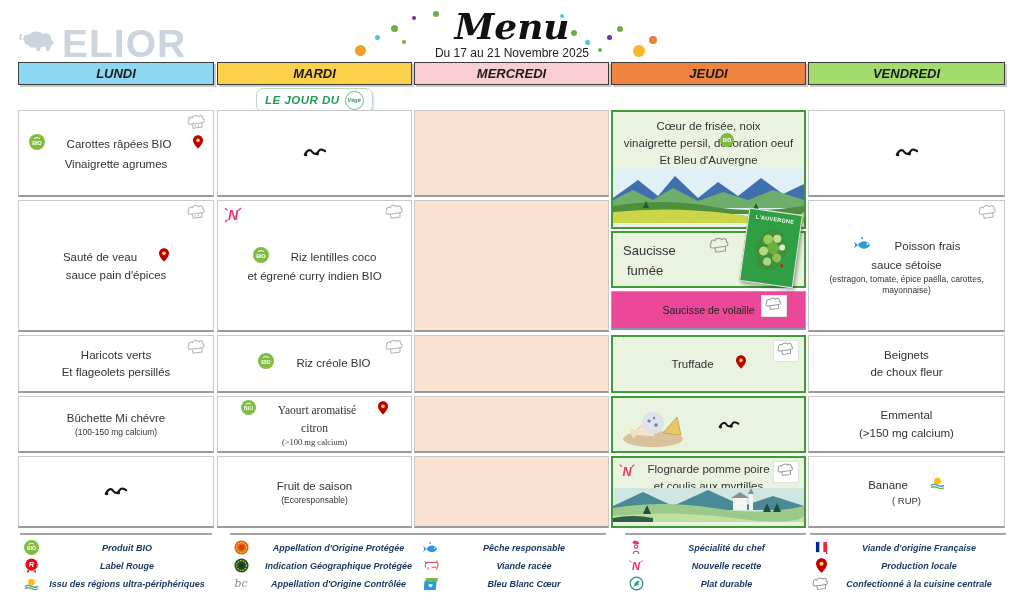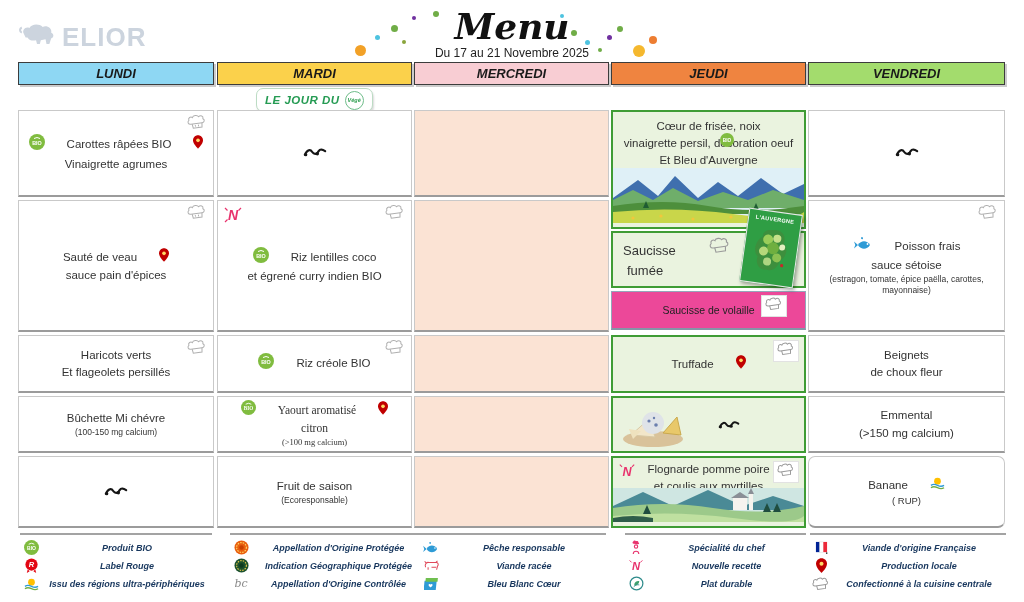--- a/index.html
+++ b/index.html
@@ -1,21 +1,21 @@
 <!DOCTYPE html>
 <html><head>
 <meta charset="utf-8">
 <style>
   html,body{margin:0;padding:0;}
   body{width:1024px;height:602px;position:relative;background:#ffffff;
        font-family:"Liberation Sans",sans-serif;overflow:hidden;}
   .abs{position:absolute;box-sizing:border-box;}
   
   .brand{left:18px;top:22px;display:flex;align-items:center;gap:6px;}
-  .brand-name{font-size:26px;font-weight:bold;letter-spacing:1px;color:#ccd4de;}
+  .brand-name{font-size:39px;font-weight:bold;letter-spacing:1px;color:#ccd4de;}
   .title-wrap{left:0;top:8px;width:1024px;text-align:center;}
   .title-main{font-family:"DejaVu Serif",serif;font-style:italic;font-weight:bold;
               font-size:36px;line-height:1;color:#111;}
   .title-sub{font-size:12px;color:#222;margin-top:2px;}
   .dot{position:absolute;border-radius:50%;}
   
   .dayhdr{top:62px;height:23px;border:1px solid #3c3c3c;display:flex;align-items:center;
           justify-content:center;font-weight:bold;font-style:italic;font-size:13px;
           color:#1a1a1a;box-shadow:2px 2px 0 rgba(110,110,110,.35);}
   .badge{left:256px;top:88px;height:24px;padding:0 8px;display:flex;align-items:center;gap:5px;
@@ -446,21 +446,21 @@
   </div>
 </div>
 
 <div class="abs cell" style="left:808px;top:396px;width:197px;height:57px;">
   <div class="ctext">
     <div>Emmental</div>
     <div>(&gt;150 mg calcium)</div>
   </div>
 </div>
 
-<div class="abs cell" style="left:808px;top:456px;width:197px;height:72px;border-radius:7px;">
+<div class="abs cell" style="left:808px;top:456px;width:197px;height:72px;">
   <div class="ctext">
     <div class="row-line">
       <span>Banane</span>
       <span><svg width="15" height="14" viewBox="0 0 16 14">
             <circle cx="8" cy="5" r="3.6" fill="#ffc000"></circle>
             <path d="M1 9.5 Q4 7.5 8 9.5 T15 9.5" stroke="#2e9bd6" stroke-width="1.4" fill="none"></path>
             <path d="M1 12 Q4 10 8 12 T15 12" stroke="#70ad47" stroke-width="1.4" fill="none"></path>
           </svg></span>
     </div>
     <div class="note" style="font-size:9.5px;">( RUP)</div>

